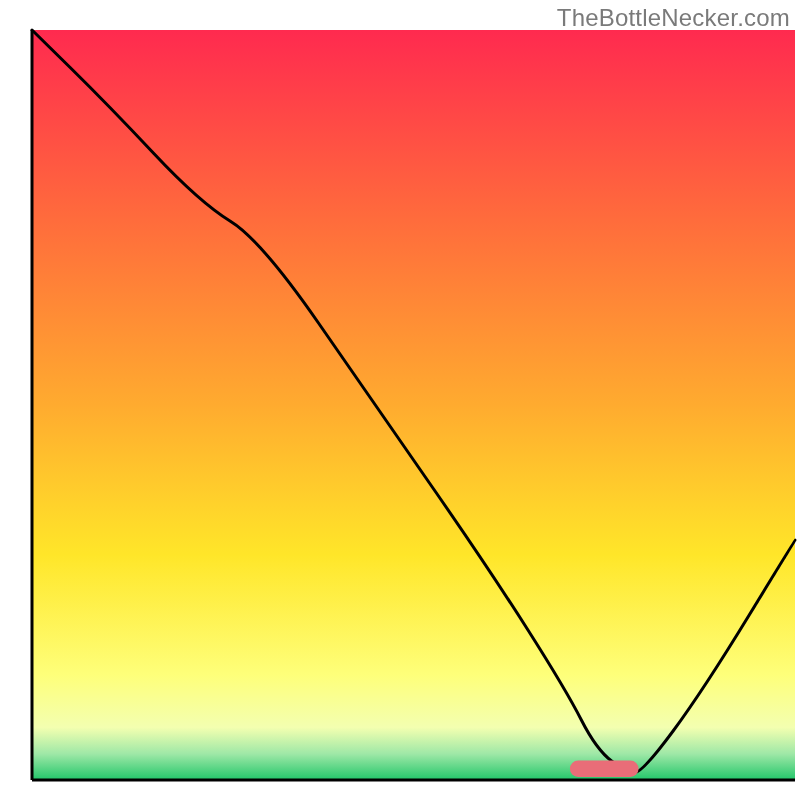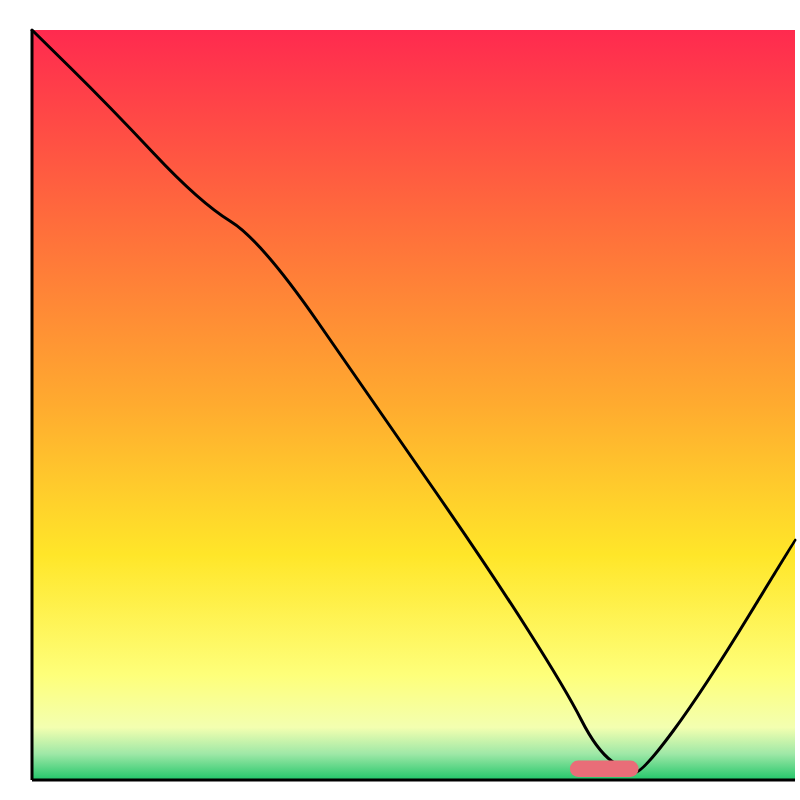--- a/index.html
+++ b/index.html
@@ -26,20 +26,21 @@
   }
   svg {
     display: block;
   }
 </style>
 </head>
 <body>
 
 <div class="wrap">
 
+  <div class="watermark">TheBottleNecker.com</div>
 
   <svg id="chart-svg" width="800" height="800" viewBox="0 0 800 800">
     <defs>
       <linearGradient id="bg-grad" x1="0" y1="0" x2="0" y2="1">
           <stop offset="0%" stop-color="#ff2a4f"></stop>
           <stop offset="25%" stop-color="#ff6b3c"></stop>
           <stop offset="50%" stop-color="#ffab2f"></stop>
           <stop offset="70%" stop-color="#ffe629"></stop>
           <stop offset="86%" stop-color="#feff7a"></stop>
           <stop offset="93%" stop-color="#f3ffb0"></stop>

